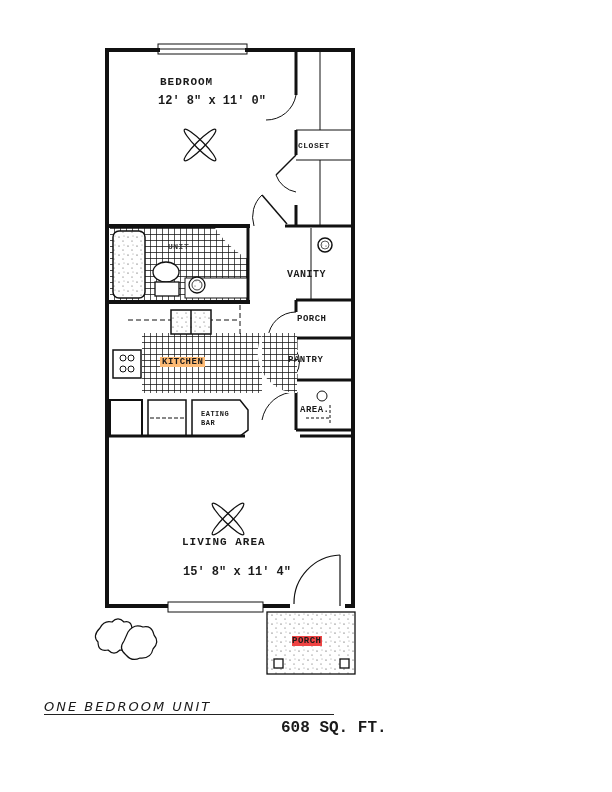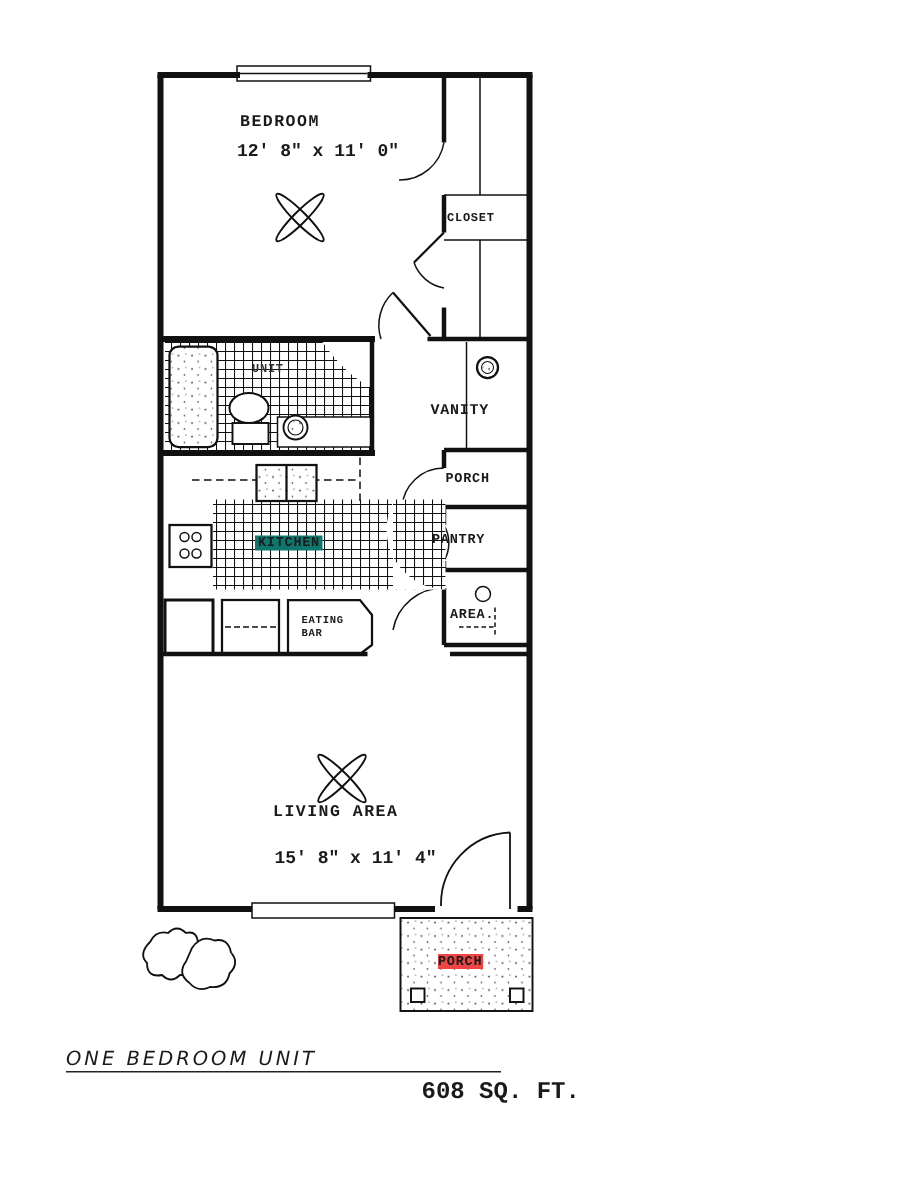--- a/index.html
+++ b/index.html
@@ -141,21 +141,21 @@
     <path d="M128 632 q6 -9 15 -5 q9 -2 11 8 q6 7 -1 14 q-2 10 -13 9 q-8 4 -14 -3 q-8 -6 -2 -14 z"></path>
   </g>
 </svg>
 
 <div class="lbl room-name" style="left:160px;top:76px;">BEDROOM</div>
 <div class="lbl dims" style="left:158px;top:94px;">12' 8" x 11' 0"</div>
 <div class="lbl small" style="left:298px;top:141px;">CLOSET</div>
 <div class="lbl small" style="left:168px;top:242px;color:#333;">UNIT</div>
 <div class="lbl small" style="left:287px;top:269px;font-size:10px;">VANITY</div>
 <div class="lbl small" style="left:297px;top:314px;font-size:9px;">PORCH</div>
-<div class="lbl small" style="left:170px;top:357px;font-size:9px;background:#0f766e;padding:0 2px;">KITCHEN</div>
+<div class="lbl small" style="left:160px;top:357px;font-size:9px;background:#fdba74;padding:0 2px;">KITCHEN</div>
 <div class="lbl small" style="left:288px;top:355px;font-size:9px;text-align:center;">PANTRY</div>
 <div class="lbl small" style="left:201px;top:410px;width:34px;white-space:normal;line-height:9px;font-size:7px;">EATING BAR</div>
 <div class="lbl small" style="left:300px;top:405px;font-size:9px;">AREA.</div>
 <div class="lbl room-name" style="left:182px;top:536px;">LIVING AREA</div>
 <div class="lbl dims" style="left:183px;top:565px;">15' 8" x 11' 4"</div>
 <div class="lbl small" style="left:292px;top:636px;font-size:9px;background:#ef4444;">PORCH</div>
 
 <div class="title">ONE BEDROOM UNIT</div>
 <div class="title-rule"></div>
 <div class="lbl sqft">608 SQ. FT.</div>

